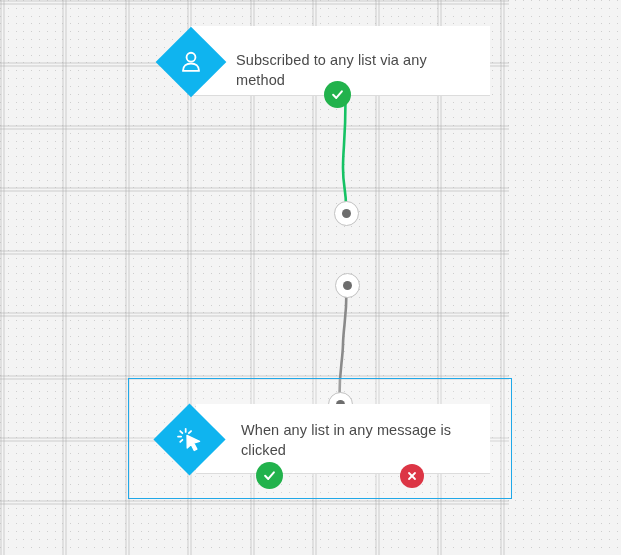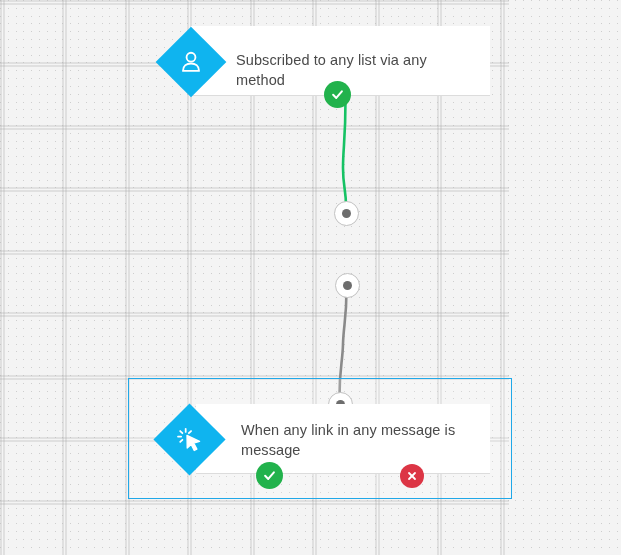--- a/index.html
+++ b/index.html
@@ -211,21 +211,21 @@
           <line x1="3.6" y1="4.3" x2="5.5" y2="6.2"></line>
           <line x1="1.7" y1="9.0" x2="4.4" y2="9.0"></line>
           <line x1="3.6" y1="13.7" x2="5.5" y2="11.8"></line>
           <line x1="12.9" y1="4.3" x2="11.0" y2="6.2"></line>
 
           <path d="M9.4 8.0 L20.2 13.2 L15.2 14.6 L17.9 19.8 L15.6 21.0 L13.0 15.8 L9.6 18.9 Z" fill="#ffffff" stroke="#ffffff" stroke-width="1.1"></path>
         </svg>
       </span>
     </div>
 
-    <div class="node-label" style="left:86px; top:16px; width:240px;">When any link in any message is message</div>
+    <div class="node-label" style="left:86px; top:16px; width:240px;">When any list in any message is clicked</div>
 
     <div class="badge badge-success" style="left:101px; top:58px; width:27px; height:27px;">
       <svg width="15" height="15" viewBox="0 0 24 24" fill="none" stroke="#ffffff" stroke-width="3.2" stroke-linecap="round" stroke-linejoin="round">
         <polyline points="5,12.5 10,17.5 19,7"></polyline>
       </svg>
     </div>
 
     <div class="badge badge-error" style="left:245px; top:60px; width:24px; height:24px;">
       <svg width="12" height="12" viewBox="0 0 24 24" fill="none" stroke="#ffffff" stroke-width="3.6" stroke-linecap="round">
         <line x1="6" y1="6" x2="18" y2="18"></line>

